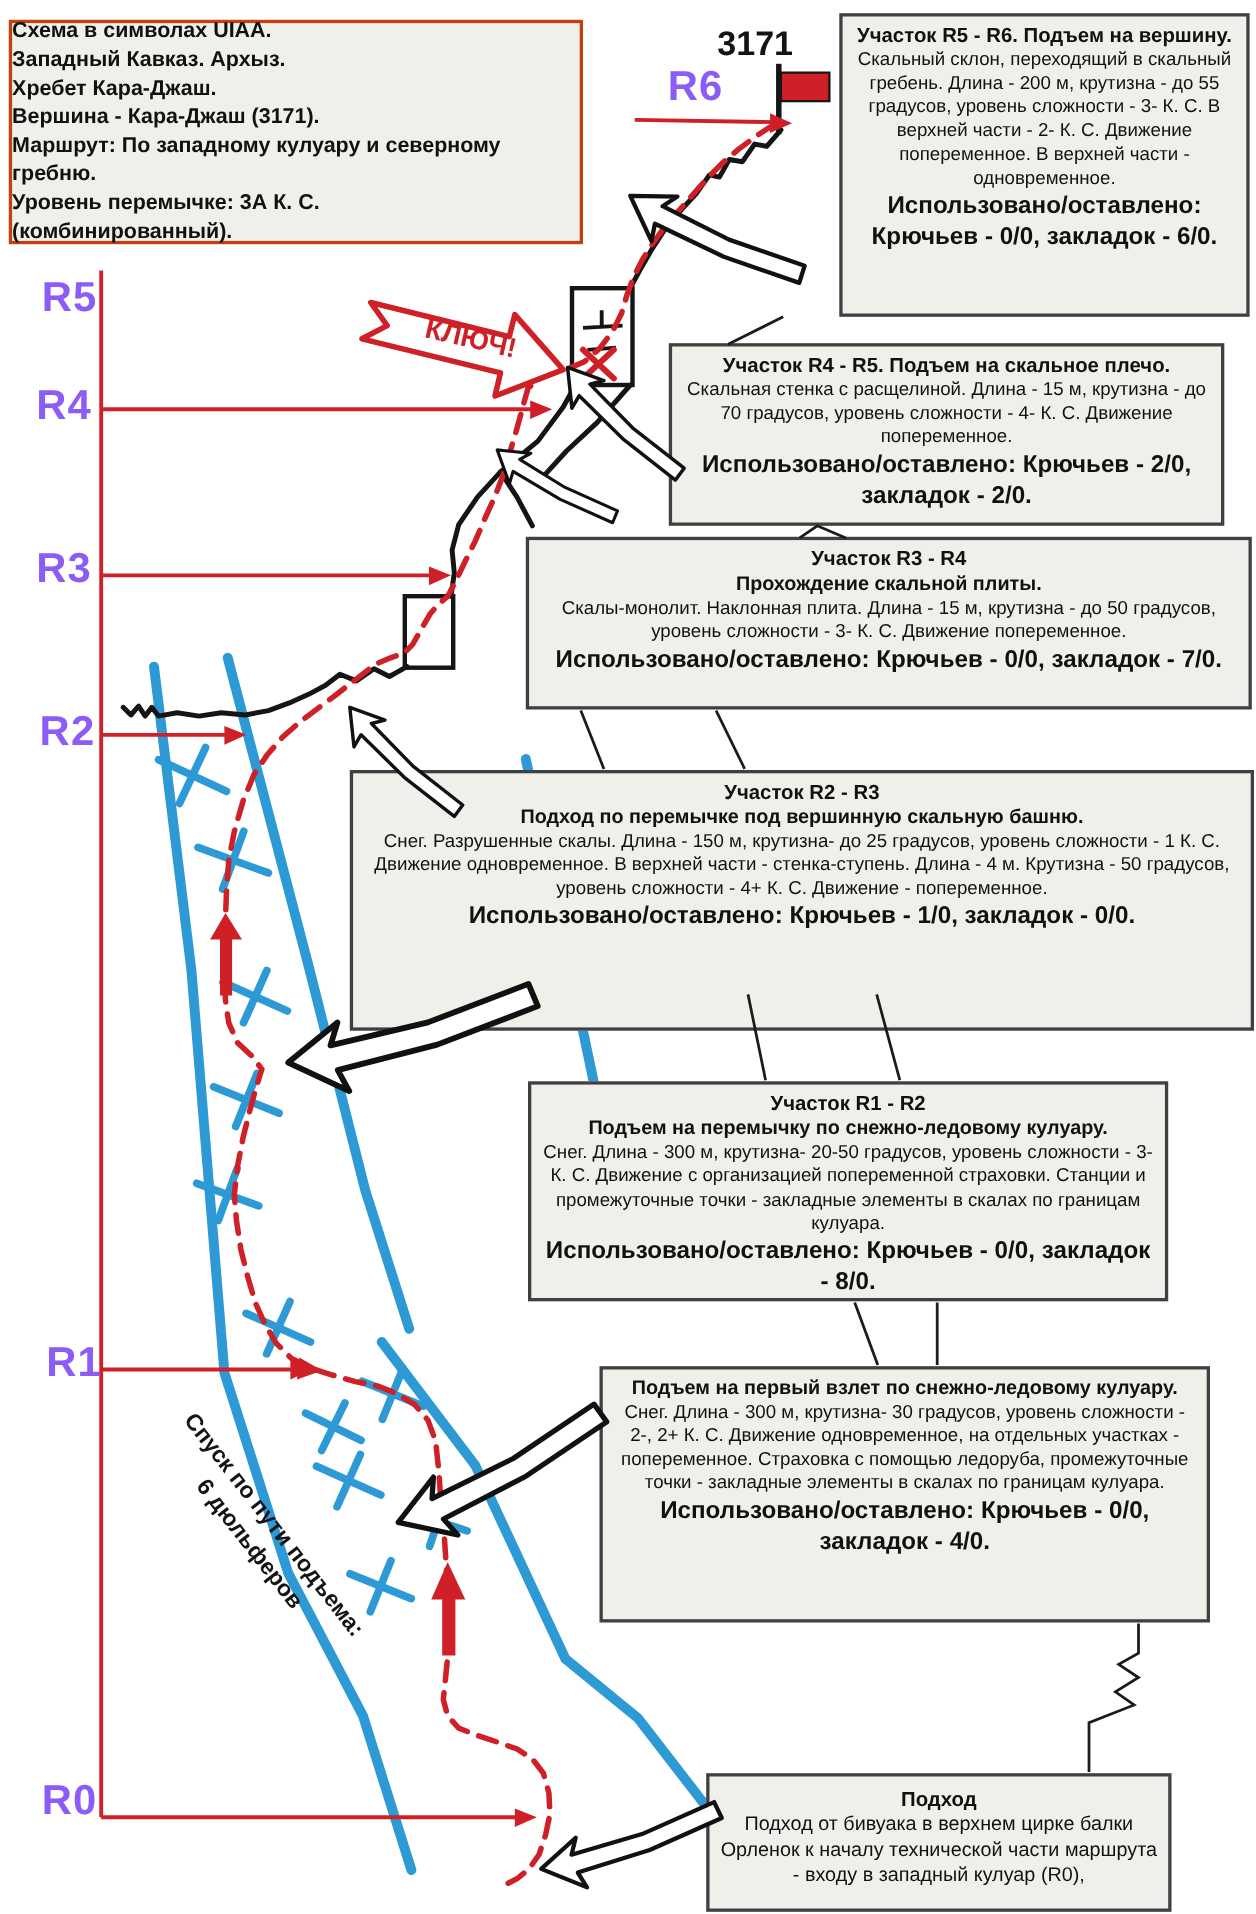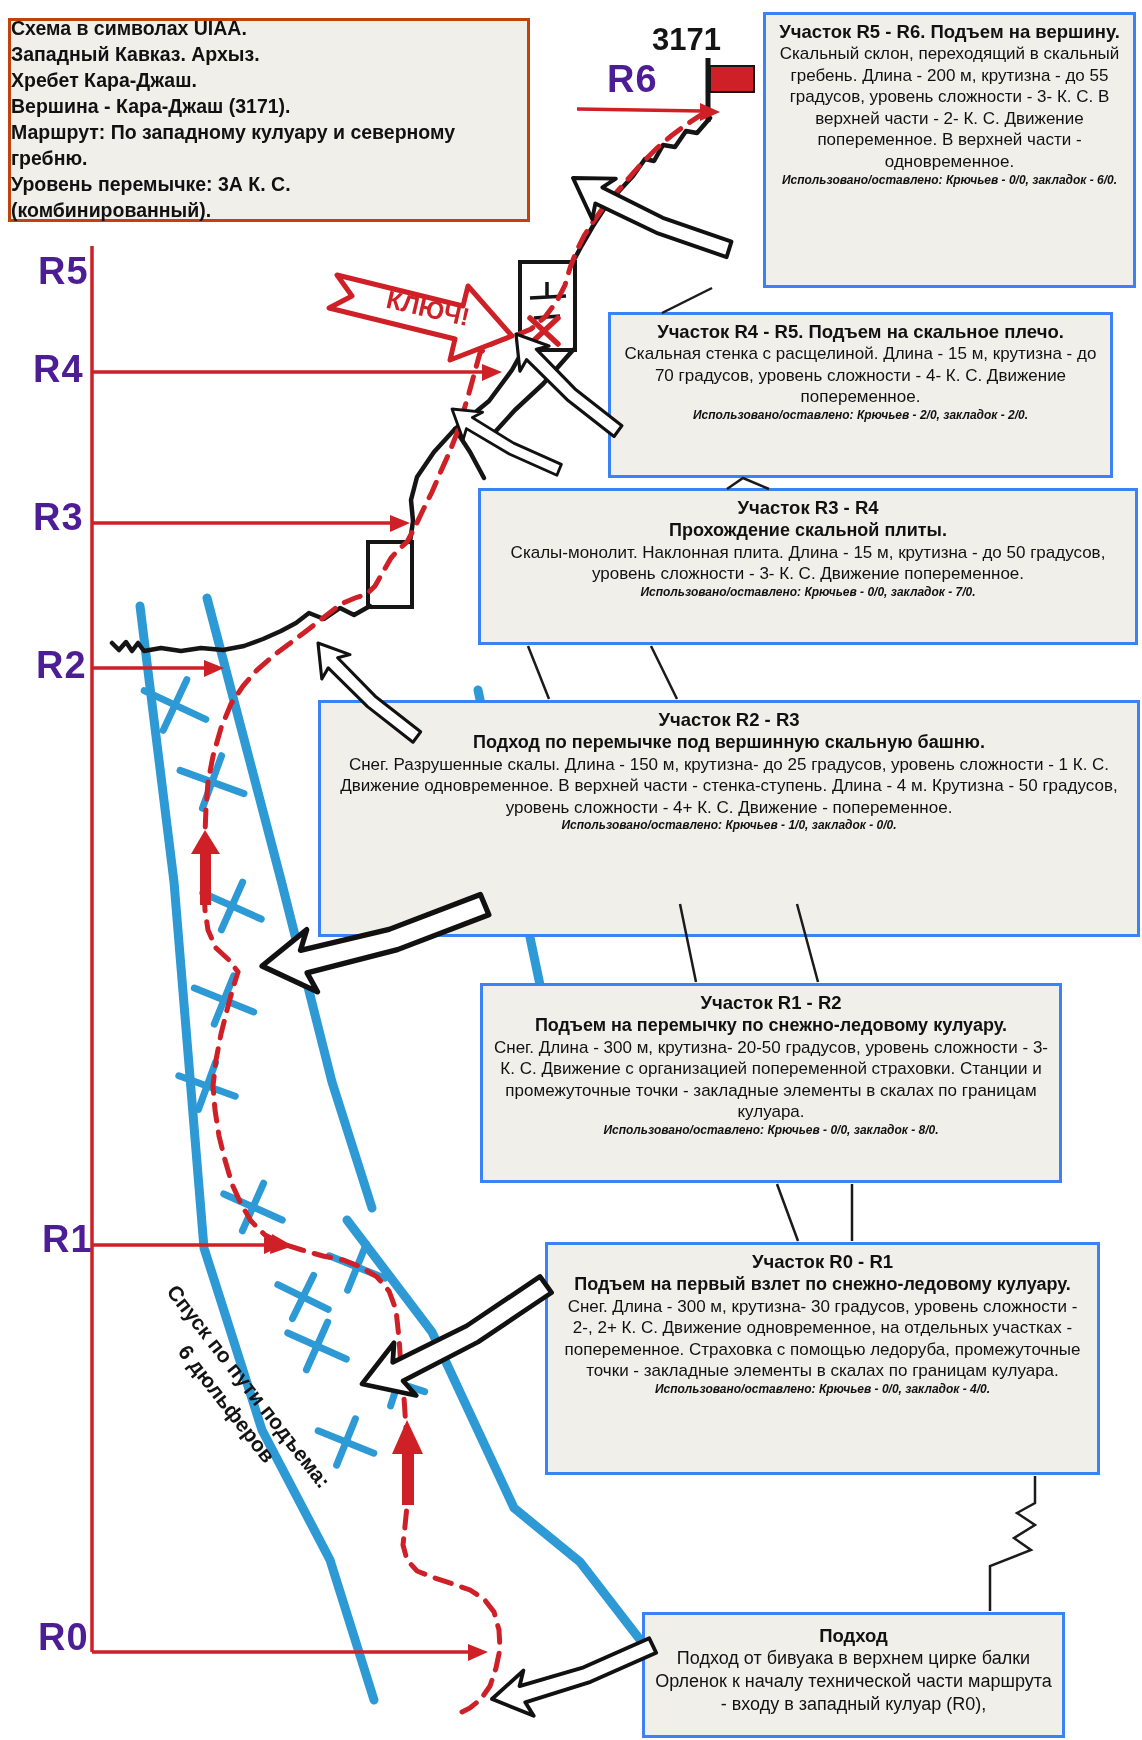--- a/index.html
+++ b/index.html
@@ -4,35 +4,35 @@
 <style>
   html,body{margin:0;padding:0;}
   body{
     width:1142px;height:1740px;position:relative;background:#ffffff;
     font-family:"Liberation Sans","DejaVu Sans",sans-serif;overflow:hidden;color:#111;
   }
   svg.layer{position:absolute;left:0;top:0;width:1142px;height:1740px;}
   #art{z-index:1;}
   #over{z-index:3;}
   .box{
-    position:absolute;z-index:2;background:#f1efea;border:3px solid #3b82f6;
+    position:absolute;z-index:2;background:#f1efea;border:3px solid #404040;
     box-sizing:border-box;text-align:center;padding:5px 10px 8px;
   }
   .bx-head{font-weight:bold;font-size:18.5px;line-height:1.25;}
   .bx-sub{font-weight:bold;font-size:18px;line-height:1.25;}
   .bx-body{font-size:17px;line-height:1.27;}
-  .bx-note{font-size:12px;font-weight:bold;font-style:italic;line-height:1.27;}
+  .bx-note{font-size:22px;font-weight:bold;line-height:1.27;}
   .title-box{
     position:absolute;z-index:2;left:8px;top:18px;width:522px;height:204px;
     background:#f1efea;border:3px solid #c2410c;box-sizing:border-box;
     display:flex;flex-direction:column;justify-content:center;text-align:left;
   }
   .title-box div{font-weight:bold;font-size:19.5px;line-height:1.33;}
   .station{
-    position:absolute;z-index:2;color:#4c1d95;font-weight:bold;font-size:38px;line-height:1;
+    position:absolute;z-index:2;color:#8b5cf6;font-weight:bold;font-size:38px;line-height:1;
     letter-spacing:1px;
   }
   .summit-ele{
     position:absolute;z-index:2;left:652px;top:22px;font-weight:bold;font-size:31px;color:#141414;
   }
   .descent-note{
     position:absolute;z-index:2;left:158px;top:1248px;width:330px;text-align:center;
     transform:rotate(52deg);transform-origin:0 0;font-weight:bold;font-size:21px;line-height:1.35;color:#141414;
   }
   .kluch-label{
@@ -206,21 +206,20 @@
 </div>
 
 <div class="box" style="left:480px;top:983px;width:582px;height:200px;">
   <div class="bx-head">Участок R1 - R2</div>
   <div class="bx-sub">Подъем на перемычку по снежно-ледовому кулуару.</div>
   <div class="bx-body">Снег. Длина - 300 м,  крутизна- 20-50 градусов, уровень сложности - 3- К. С. Движение с организацией попеременной страховки. Станции и промежуточные точки - закладные элементы в скалах по границам кулуара.</div>
   <div class="bx-note">Использовано/оставлено: Крючьев - 0/0, закладок - 8/0.</div>
 </div>
 
 <div class="box" style="left:545px;top:1242px;width:555px;height:233px;">
-  <div class="bx-head">Участок R0 - R1</div>
   <div class="bx-sub">Подъем на первый взлет по снежно-ледовому кулуару.</div>
   <div class="bx-body">Снег. Длина - 300 м,  крутизна- 30 градусов, уровень сложности - 2-, 2+ К. С. Движение одновременное, на отдельных участках - попеременное. Страховка с помощью ледоруба, промежуточные точки - закладные элементы в скалах по границам кулуара.</div>
   <div class="bx-note">Использовано/оставлено: Крючьев - 0/0, закладок - 4/0.</div>
 </div>
 
 <div class="box" style="left:642px;top:1612px;width:423px;height:126px;padding-top:9px;">
   <div class="bx-head">Подход</div>
   <div class="bx-body" style="font-size:18px;">Подход от бивуака в верхнем цирке балки Орленок к началу технической части маршрута - входу в западный кулуар (R0),</div>
 </div>
 

